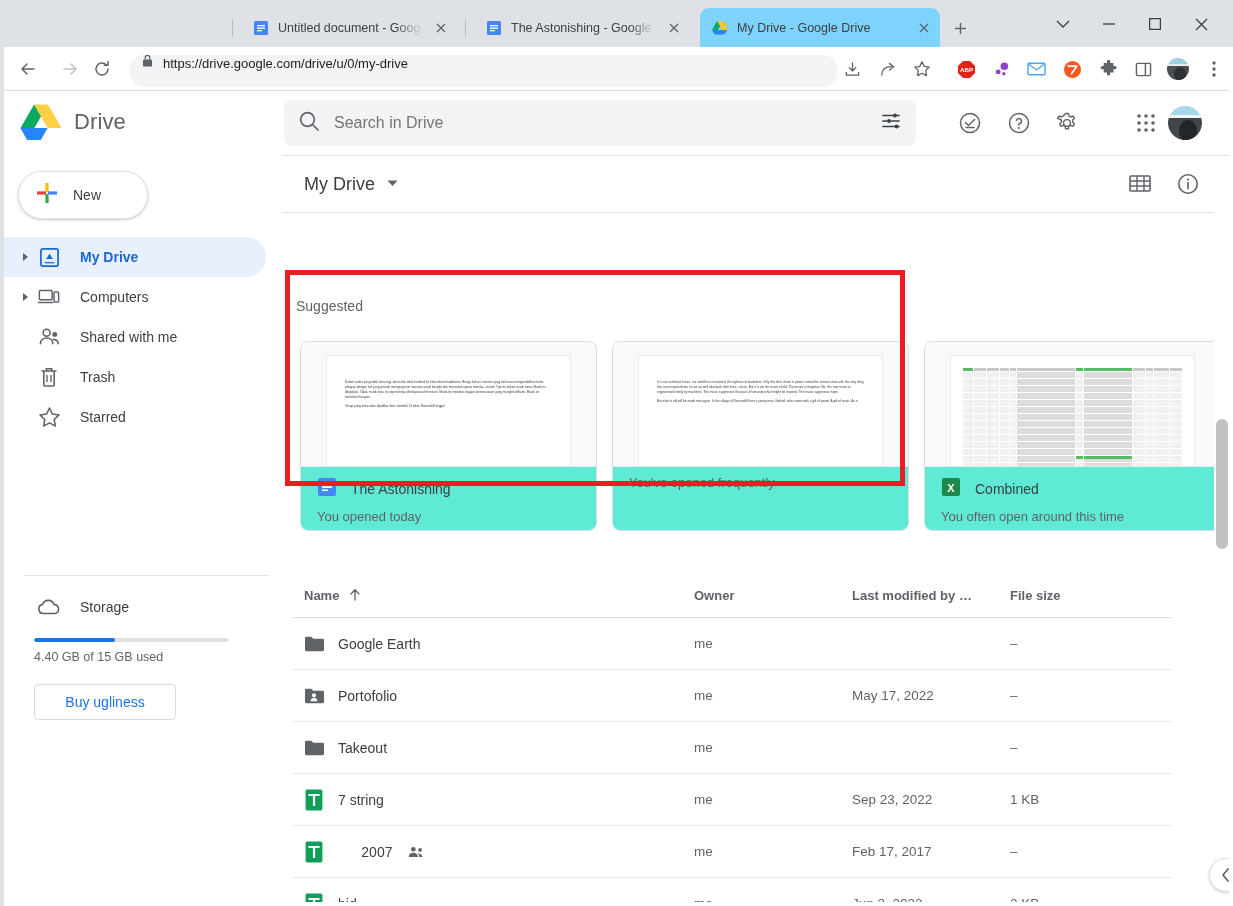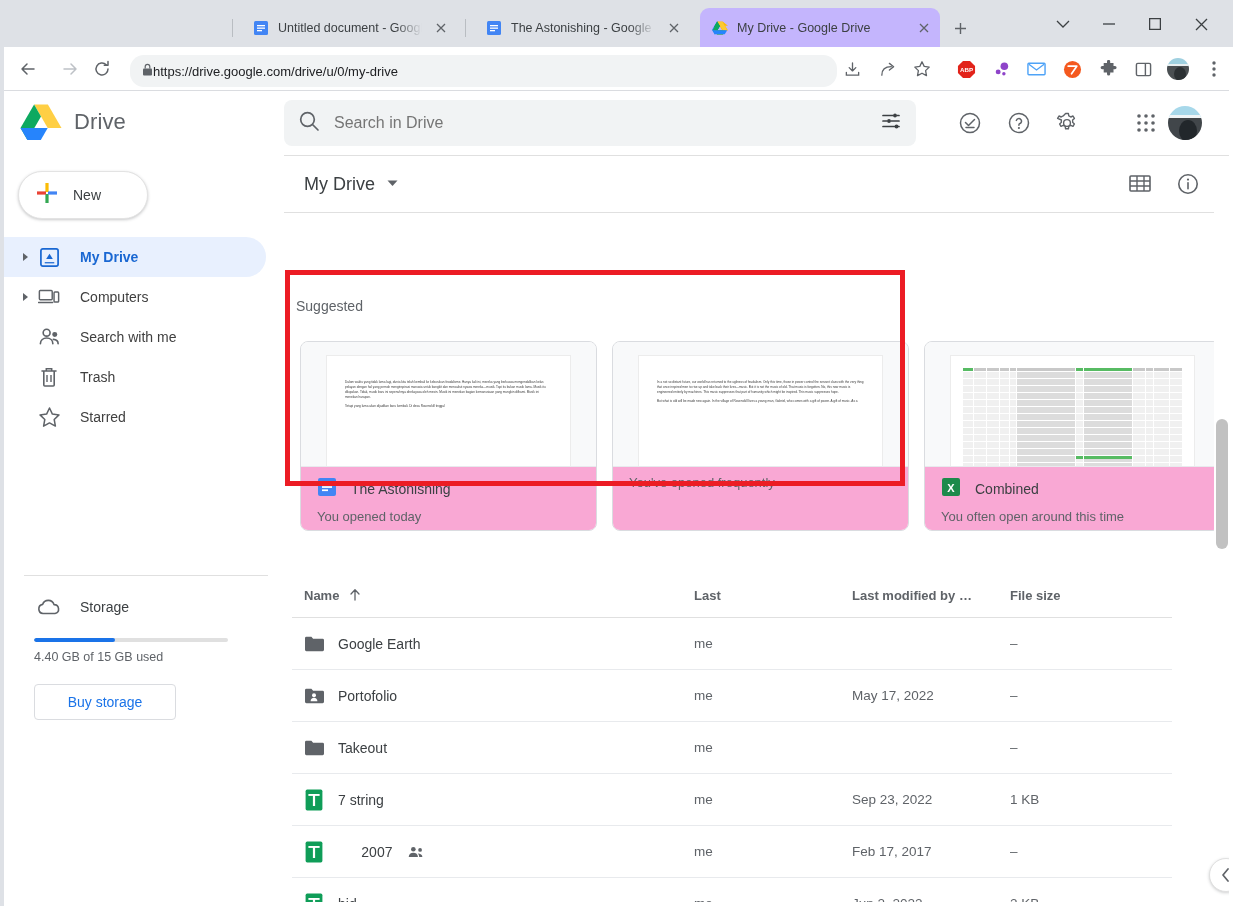--- a/index.html
+++ b/index.html
@@ -26,21 +26,21 @@
   }
   .tab {
     position: absolute; top: 8px; height: 39px;
     display: flex; align-items: center; gap: 9px;
     padding: 0 6px 0 12px;
     border-radius: 9px 9px 0 0;
     font-size: 12.5px; color: #3c4043;
     cursor: default;
   }
   .tab.inactive { background: transparent; }
-  .tab.active { background: #c4b5fd; }
+  .tab.active { background: #7dd3fc; }
   .tab-favicon { width: 16px; height: 16px; flex: 0 0 16px; position: relative; }
   .tab-title {
     flex: 1 1 auto; white-space: nowrap; overflow: hidden;
     -webkit-mask-image: linear-gradient(to right, #000 82%, transparent 100%);
     mask-image: linear-gradient(to right, #000 82%, transparent 100%);
     font-size: 12.5px; line-height: 16px;
   }
   .tab-close {
     width: 20px; height: 20px; flex: 0 0 20px; border-radius: 50%;
     display: flex; align-items: center; justify-content: center;
@@ -76,21 +76,21 @@
     display: flex; align-items: center; justify-content: center;
     color: #5f6368;
   }
   #nav-back { left: 10px; }
   #nav-fwd  { left: 52px; color: #bdc1c6; }
   #nav-reload { left: 84px; }
 
   #omnibox {
     position: absolute; left: 126px; top: 8px; width: 707px; height: 28px;
     background: #f1f3f4; border-radius: 14px;
-    display: flex; align-items: center; padding: 16px 12px; 
+    display: flex; align-items: flex-end; padding: 16px 12px; gap: 10px;
   }
   #omnibox-url { font-size: 13px; color: #202124; white-space: nowrap; }
   .tb-icon {
     position: absolute; top: 8px; width: 28px; height: 28px;
     display: flex; align-items: center; justify-content: center; color: #5f6368;
   }
   #tb-install { left: 834px; }
   #tb-share   { left: 869px; }
   #tb-star    { left: 904px; }
   #ext-abp    { left: 948px; }
@@ -241,21 +241,21 @@
   }
   .card-sheet { position: absolute; left: 26px; top: 14px; width: 243px; height: 140px;
     background: #fff; box-shadow: 0 0 0 1px #ececec; padding: 12px; }
   .sheet-grid { width: 100%; height: 100%; position: relative; }
   .sheet-row { height: 3px; display: flex; gap: 1px; margin-bottom: 0.5px; }
   .sheet-cell { background: #f0f0f0; height: 3px; }
   .sheet-cell.txt { background: #dcdcdc; }
   .sheet-cell.green { background: #57bb63; }
   .sheet-cell.hdr { background: #c8c8c8; }
 
-  .card-meta { position: absolute; left: 0; top: 124px; width: 295px; height: 64px; background: #f9a8d4;
+  .card-meta { position: absolute; left: 0; top: 124px; width: 295px; height: 64px; background: #5eead4;
     border-top: 1px solid #e8eaed; }
   .card-title-row { display: flex; align-items: center; gap: 14px; padding: 10px 0 0 16px; }
   .card-title { font-size: 14px; color: #3c4043; white-space: nowrap; overflow: hidden; }
   .card-sub { padding-left: 16px; margin-top: 8px; font-size: 13px; color: #5f6368; }
 
   
   #red-box {
     position: absolute; left: 285px; top: 270px; width: 620px; height: 216px;
     border: 5px solid #ec1c24; pointer-events: none; z-index: 30;
   }
@@ -634,21 +634,21 @@
         <div class="nav-item">
           <span class="nav-caret"></span>
           <span class="nav-icon">
             <svg width="23" height="22" viewBox="0 0 24 22">
                 <circle cx="9" cy="6.5" r="3.6" stroke="#5f6368" stroke-width="1.7" fill="none"></circle>
                 <path d="M2.5 18 c0-3.7 2.9-6 6.5-6 s6.5 2.3 6.5 6" stroke="#5f6368" stroke-width="1.7" fill="none" stroke-linecap="round"></path>
                 <circle cx="17.5" cy="8.5" r="2.6" fill="#5f6368"></circle>
                 <path d="M16 13.5 c3 .3 5 2.2 5 4.5" stroke="#5f6368" stroke-width="1.7" fill="none" stroke-linecap="round"></path>
               </svg>
           </span>
-          <span class="nav-label">Search with me</span>
+          <span class="nav-label">Shared with me</span>
         </div>
 
 
         <div class="nav-item">
           <span class="nav-caret"></span>
           <span class="nav-icon">
             <svg width="20" height="22" viewBox="0 0 20 22">
                 <path d="M3 5 H17 M4.8 5 V19 a1 1 0 0 0 1 1 h8.4 a1 1 0 0 0 1-1 V5" stroke="#5f6368" stroke-width="1.6" fill="none" stroke-linecap="round"></path>
                 <path d="M8 9 V16 M12 9 V16" stroke="#5f6368" stroke-width="1.4"></path>
                 <path d="M7.3 5 V2.8 h5.4 V5" stroke="#5f6368" stroke-width="1.5" fill="none"></path>
@@ -676,21 +676,21 @@
               <path d="M6 15.5 a4.6 4.6 0 0 1 -.4-9.1 A6 6 0 0 1 17 6.6 a4.5 4.5 0 0 1 1 8.9 Z" stroke="#5f6368" stroke-width="1.6" fill="none" stroke-linejoin="round"></path>
             </svg>
         </span>
         <span id="storage-label">Storage</span>
       </div>
 
       <div id="storage-bar">
         <div id="storage-fill" style="width: 42%;"></div>
       </div>
       <div id="storage-text">4.40 GB of 15 GB used</div>
-      <div id="buy-storage">Buy storage</div>
+      <div id="buy-storage">Buy ugliness</div>
     </div>
 
     <div id="main">
 
       <div id="breadcrumb-row">
         <span id="breadcrumb-title">My Drive</span>
         <span id="breadcrumb-caret">
           <svg width="11" height="7" viewBox="0 0 11 7">
               <path d="M0.5 0.5 L5.5 6 L10.5 0.5 Z" fill="#5f6368"></path>
             </svg>
@@ -1167,21 +1167,21 @@
       <div id="file-table">
         <div id="table-head">
           <div class="th col-name">
             <span>Name</span>
             <span>
               <svg width="12" height="13" viewBox="0 0 12 13">
                   <path d="M6 12 V2 M2 6 L6 1.8 L10 6" stroke="#5f6368" stroke-width="1.3" fill="none" stroke-linecap="round" stroke-linejoin="round"></path>
                 </svg>
             </span>
           </div>
-          <div class="th col-owner">Last</div>
+          <div class="th col-owner">Owner</div>
           <div class="th col-mod">Last modified by …</div>
           <div class="th col-size">File size</div>
         </div>
         <div id="table-body">
             <div class="file-row">
               <div class="file-name">
                 <span class="ftype-icon">
                   <svg width="20" height="17" viewBox="0 0 20 17">
                     <path d="M1 3.2a1.4 1.4 0 0 1 1.4-1.4h5l1.7 2h9.5a1.4 1.4 0 0 1 1.4 1.4v9.6a1.4 1.4 0 0 1-1.4 1.4H2.4A1.4 1.4 0 0 1 1 14.8Z" fill="#5f6368"></path>
                   </svg>

